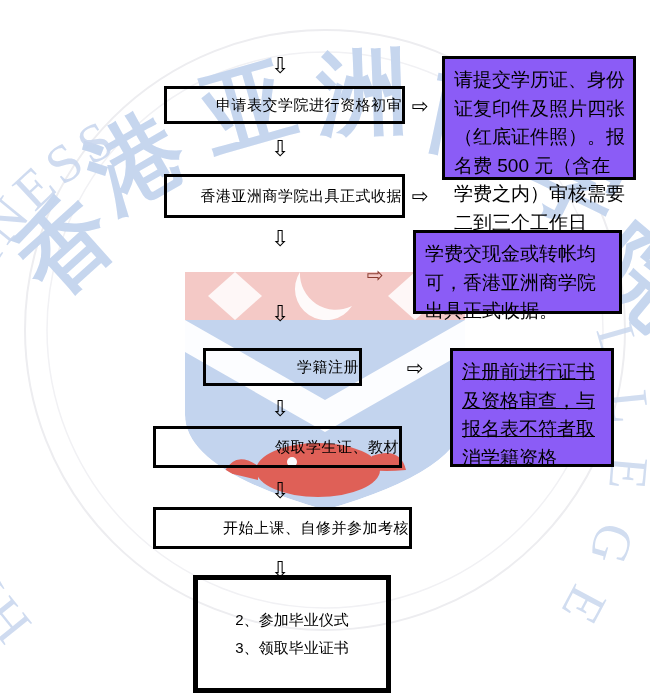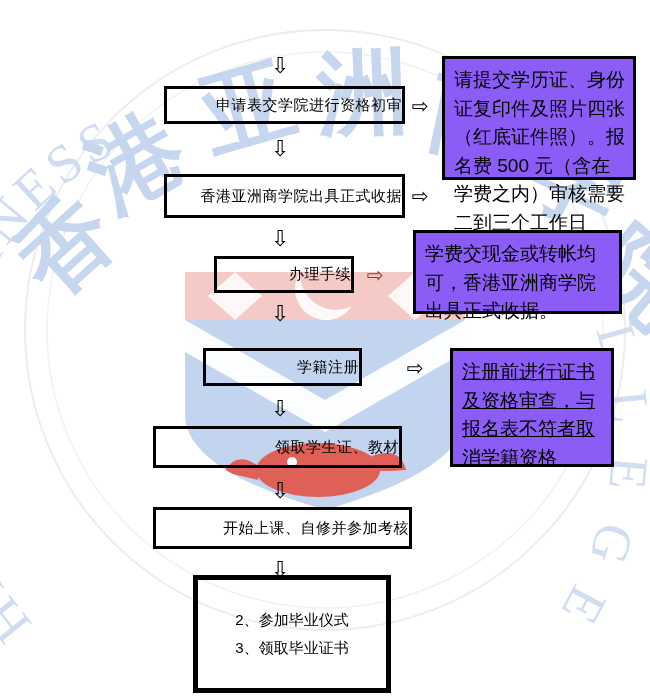--- a/index.html
+++ b/index.html
@@ -189,23 +189,20 @@
     <div class="arrow-down" style="left:267px; top:138px;">⇩</div>
 
     <div class="node single" style="left:166px; top:176px; width:237px; height:40px;">
       <span>香港亚洲商学院出具正式收据</span>
     </div>
 
     <div class="arrow-right" style="left:407px; top:186px;">⇨</div>
 
     <div class="arrow-down" style="left:267px; top:228px;">⇩</div>
 
-    <div class="node single" style="left:216px; top:258px; width:136px; height:33px;">
-      <span>办理手续</span>
-    </div>
 
     <div class="arrow-right accent" style="left:362px; top:265px;">⇨</div>
 
     <div class="arrow-down" style="left:267px; top:303px;">⇩</div>
 
     <div class="node single" style="left:205px; top:350px; width:155px; height:34px;">
       <span>学籍注册</span>
     </div>
 
     <div class="arrow-right" style="left:402px; top:358px;">⇨</div>

